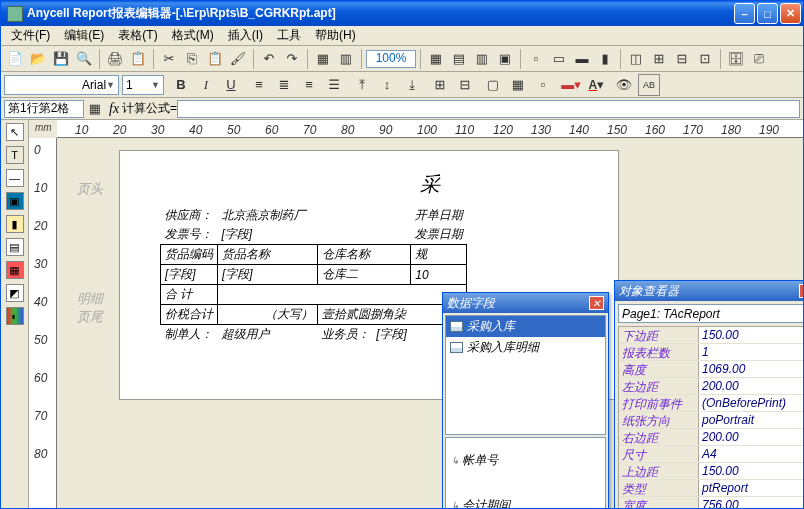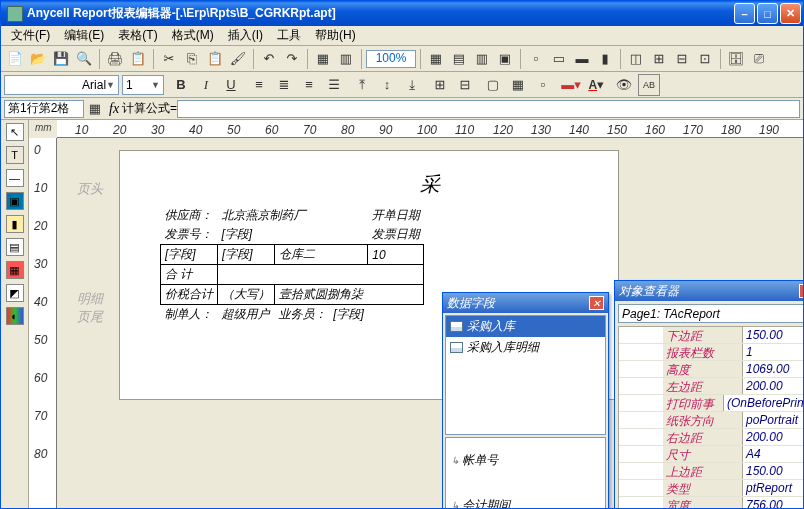--- a/index.html
+++ b/index.html
@@ -60,21 +60,21 @@
 .dfields .tree .item.sel { background:#316ac5; color:#fff; }
 .dfields .list { background:#fff; border:1px solid #7f9db9; margin:0 2px 2px 2px; height:122px; overflow-y:scroll;}
 .dfields .list .litem { padding:14px 5px; }
 .tblicon { width:13px; height:11px; border:1px solid #578; background:linear-gradient(#fff 50%,#cde 50%); display:inline-block;}
 .fldicon::before { content:"↳ "; color:#777; font-size:10px;}
 
 .inspector { left:585px; top:160px; width:205px; height:330px; }
 .inspector .combo { margin:3px; height:19px; border:1px solid #7f9db9; background:#fff; display:flex; align-items:center; justify-content:space-between; padding:0 3px;}
 .inspector .props { margin:0 3px; border:1px solid #aca899; background:#fff; height:240px; overflow:hidden;}
 .inspector .prow { display:flex; border-bottom:1px solid #e3e3d5; height:17px; }
-.inspector .pk { width:80px; padding:1px 3px; background:#ece9d8; border-right:1px solid #aca899; color:#be185d;margin-left:44px;}
+.inspector .pk { width:80px; padding:1px 3px; background:#ece9d8; border-right:1px solid #aca899; color:#6d28d9;}
 .inspector .pv { flex:1; padding:1px 3px; color:#000080; }
 </style>
 </head>
 <body>
 
 <div class="window">
 
   <div class="titlebar">
     <div class="icon"></div>
     <div class="title">Anycell Report报表编辑器-[.\Erp\Rpts\B_CGRKRpt.apt]</div>
@@ -241,20 +241,26 @@
             <td class="nb">供应商：</td>
             <td class="nb" colspan="2">北京燕京制药厂</td>
             <td class="nb">开单日期</td>
           </tr>
           <tr>
             <td class="nb">发票号：</td>
             <td class="nb" colspan="2">[字段]</td>
             <td class="nb">发票日期</td>
           </tr>
           <tr>
+            <td>货品编码</td>
+            <td style="width:100px">货品名称</td>
+            <td>仓库名称</td>
+            <td>规</td>
+          </tr>
+          <tr>
             <td>[字段]</td>
             <td>[字段]</td>
             <td>仓库二</td>
             <td>10</td>
           </tr>
           <tr>
             <td>合    计</td>
             <td colspan="3"></td>
           </tr>
           <tr>

